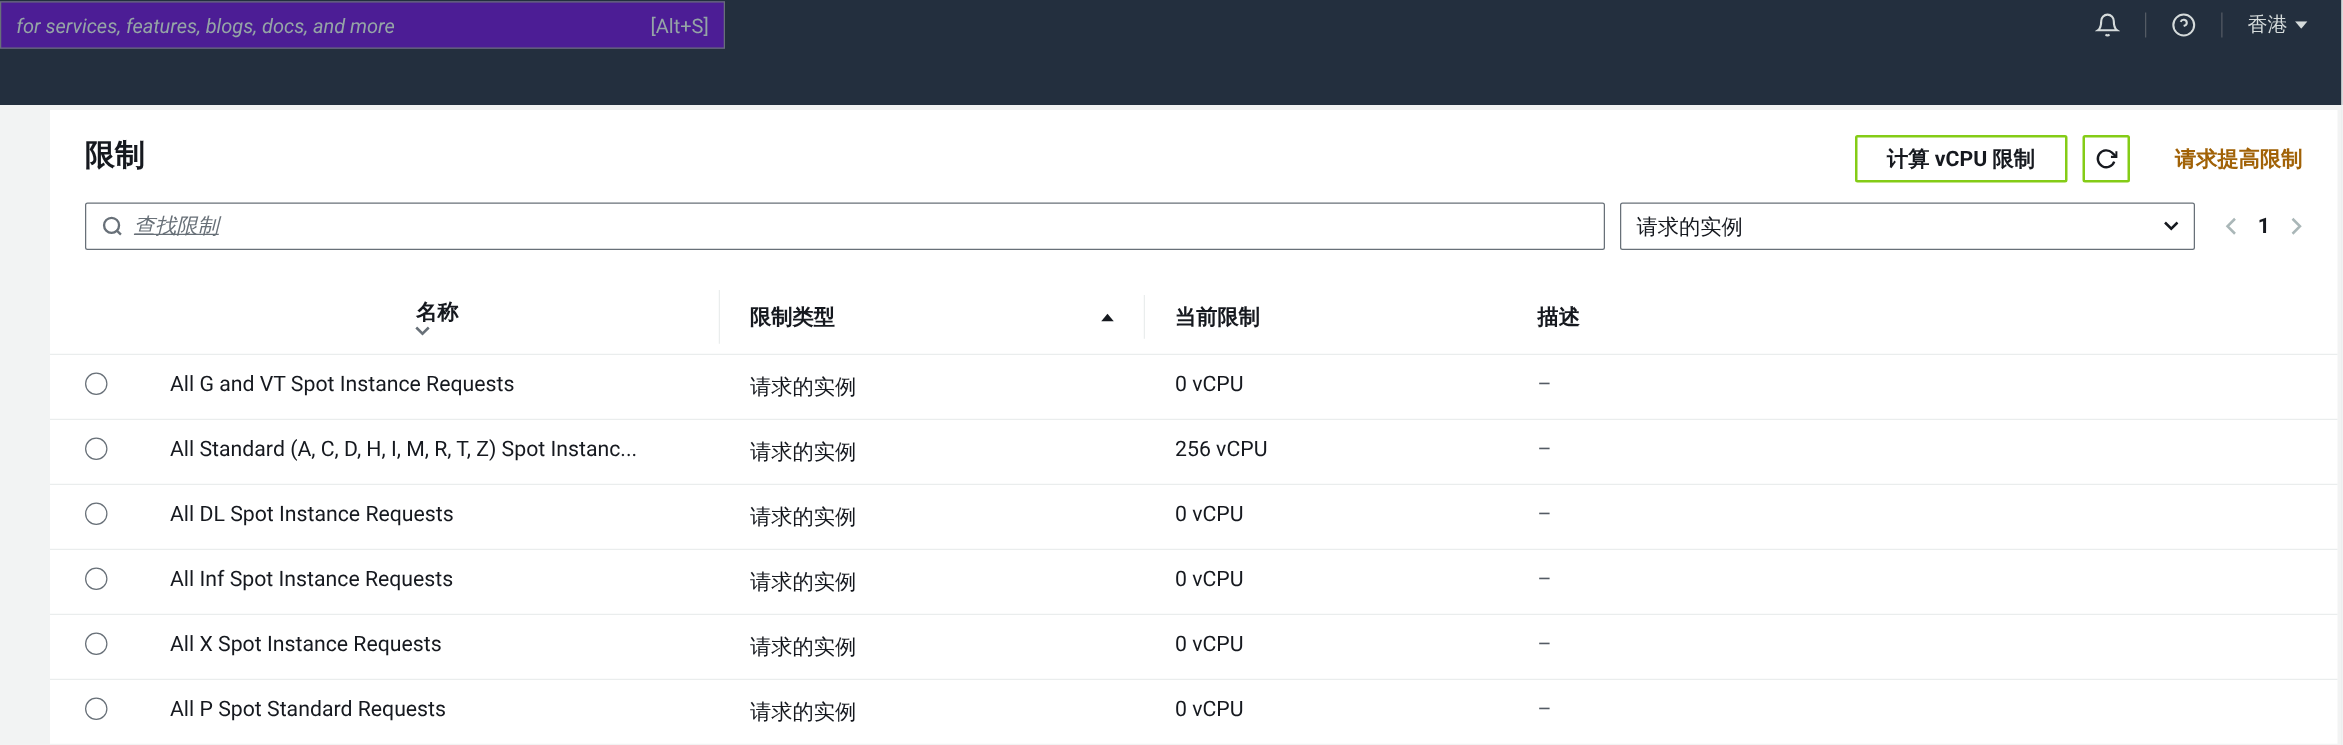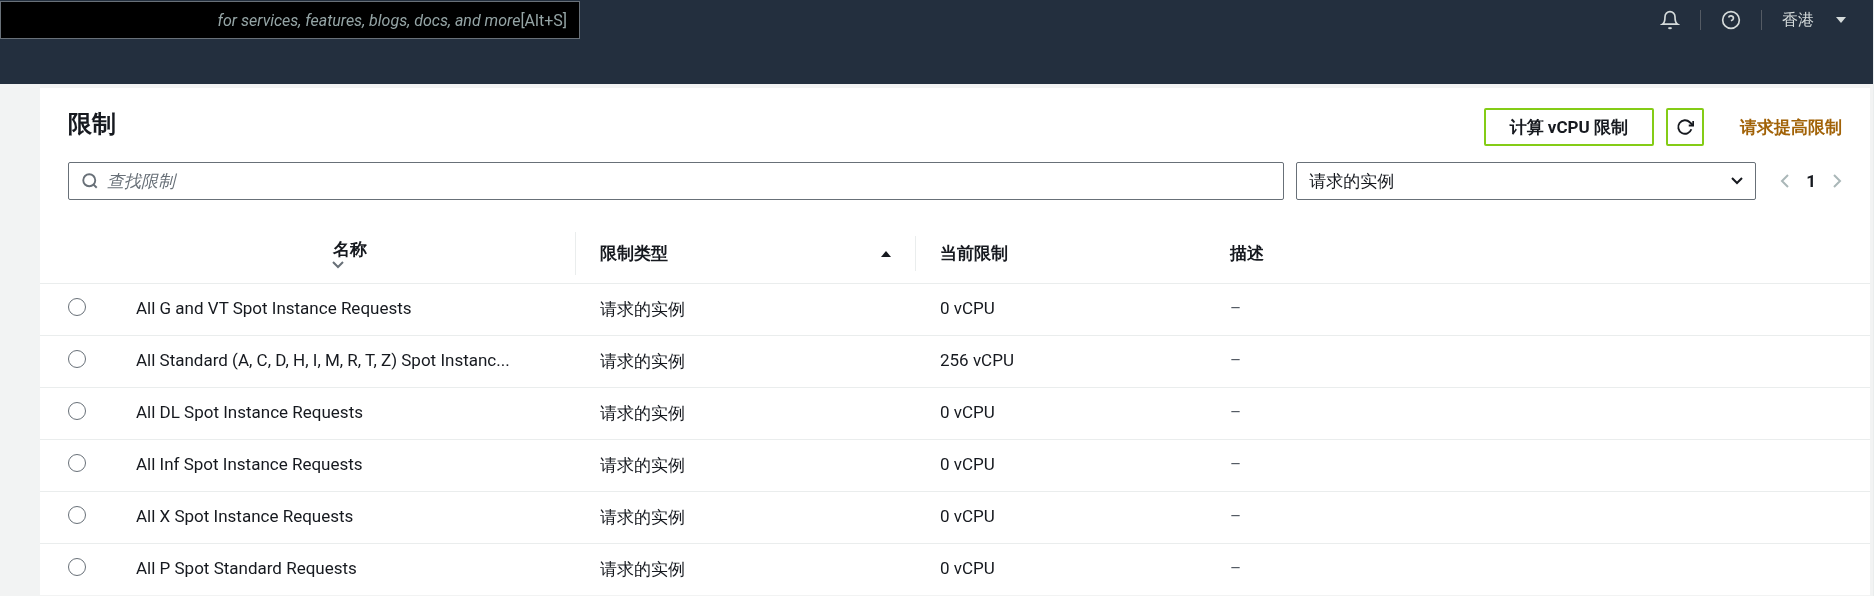--- a/index.html
+++ b/index.html
@@ -8,27 +8,27 @@
     .top-nav {
       height: 40px;
       background: #232f3e;
       display: flex;
       align-items: center;
       color: #d5dbdb;
     }
     .search-box {
       height: 38px;
       border: 1px solid #687078;
-      background: #000000;
+      background: #4c1d95;
       display: flex;
       align-items: center;
       padding: 0 12px;
       width: 580px;
       margin-left: 0;
-      justify-content: flex-end;
+      justify-content: space-between;
     }
     .search-placeholder {
       color: #95a5a6;
       font-style: italic;
       font-size: 16px;
     }
     .search-shortcut {
       color: #95a5a6;
       font-size: 16px;
     }
@@ -53,21 +53,21 @@
       height: 20px;
       background: #545b64;
       margin: 0 4px;
     }
     .region-selector {
       color: #d5dbdb;
       font-size: 16px;
       cursor: pointer;
       display: flex;
       align-items: center;
-      gap: 22px;
+      gap: 6px;
       padding: 0 8px;
     }
     
     .sub-nav {
       height: 44px;
       background: #232f3e;
     }
     
     .content-area {
       padding: 4px;
@@ -136,20 +136,21 @@
       padding: 0 12px;
       gap: 8px;
     }
     .search-filter input {
       border: none;
       outline: none;
       font-size: 17px;
       font-style: italic;
       color: #687078;
       flex: 1;
+      text-decoration: underline;
     }
     .search-filter input::placeholder {
       color: #687078;
       font-style: italic;
     }
     .dropdown-filter {
       width: 460px;
       height: 38px;
       border: 1px solid #687078;
       border-radius: 2px;

